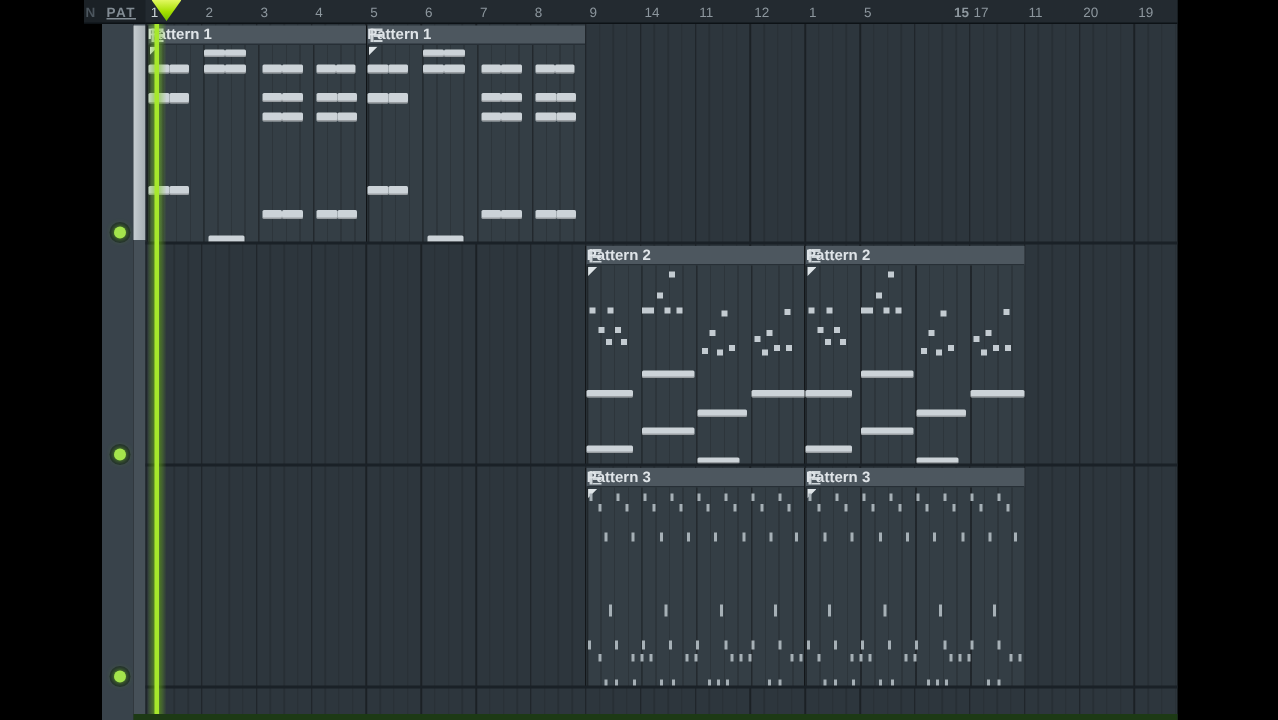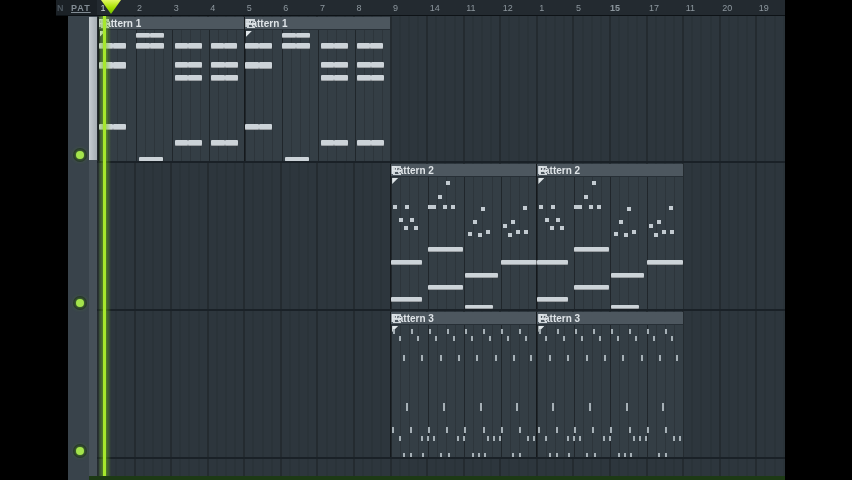--- a/index.html
+++ b/index.html
@@ -68,21 +68,21 @@
       <span class="barnum" style="left: 149.784px;">5</span>
       <span class="barnum" style="left: 186.355px;">6</span>
       <span class="barnum" style="left: 222.926px;">7</span>
       <span class="barnum" style="left: 259.497px;">8</span>
       <span class="barnum" style="left: 296.068px;">9</span>
       <span class="barnum" style="left: 332.639px;">14</span>
       <span class="barnum" style="left: 369.21px;">11</span>
       <span class="barnum" style="left: 405.781px;">12</span>
       <span class="barnum" style="left: 442.352px;">1</span>
       <span class="barnum" style="left: 478.923px;">5</span>
-      <span class="barnum" style="left: 513px; font-weight: bold;">15</span>
+      <span class="barnum" style="left: 539px; font-weight: bold;">15</span>
       <span class="barnum" style="left: 552.065px;">17</span>
       <span class="barnum" style="left: 588.636px;">11</span>
       <span class="barnum" style="left: 625.207px;">20</span>
       <span class="barnum" style="left: 661.778px;">19</span>
     </div>
   <div class="track-panel"></div>
   <div class="vscroll"></div>
   <div class="vthumb"></div>
   <div class="grid" id="grid">
     <div class="ph-glow"></div>

